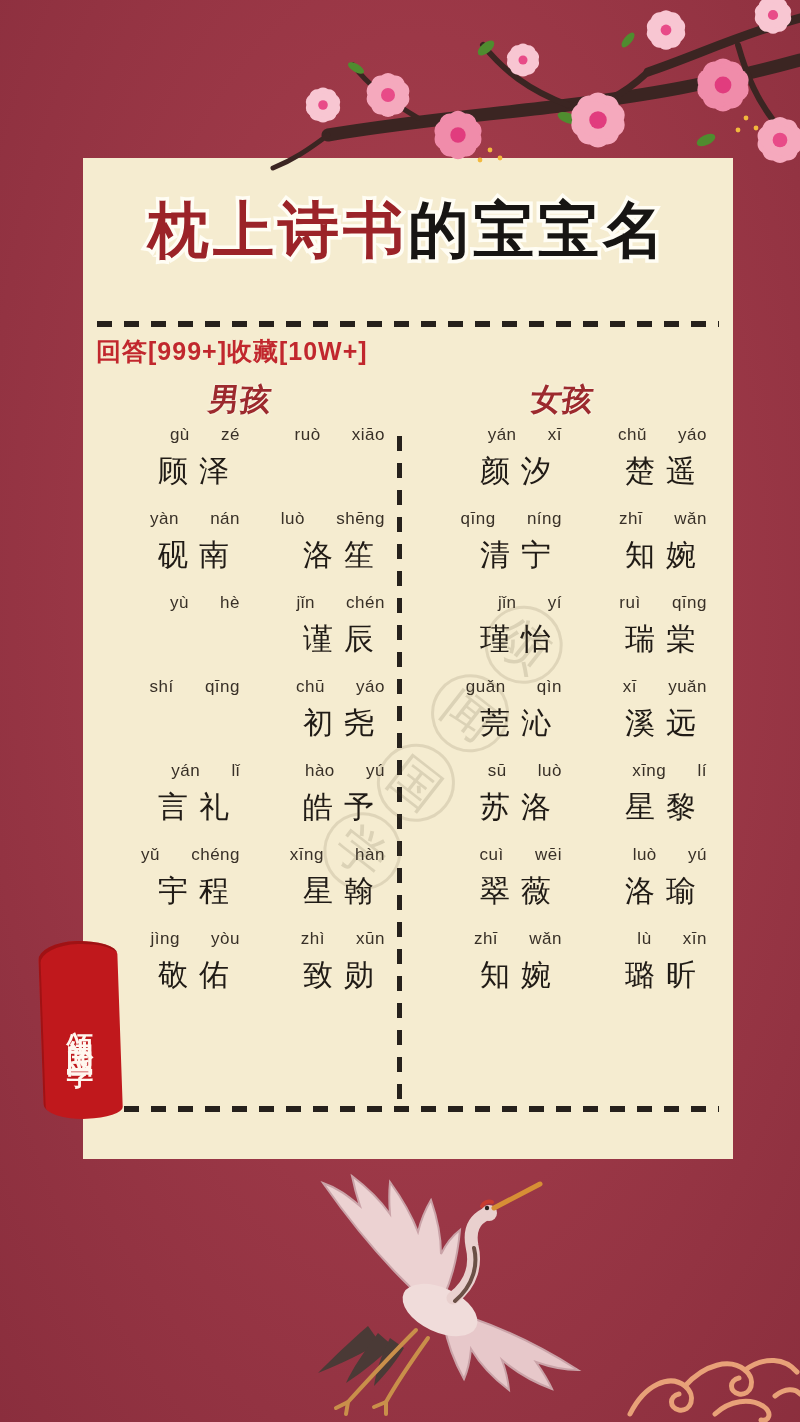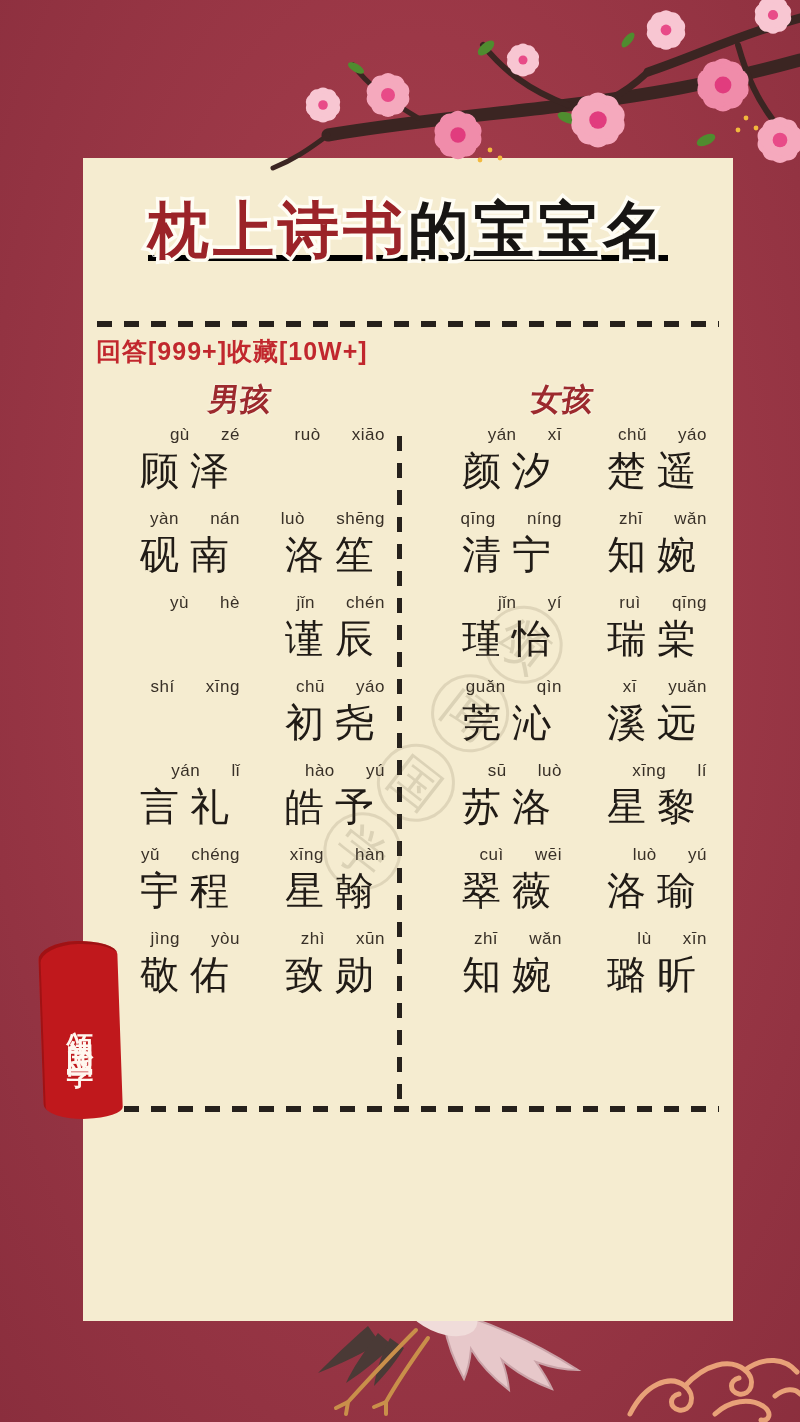--- a/index.html
+++ b/index.html
@@ -14,22 +14,22 @@
     position:relative;overflow:hidden;
     font-family:"Liberation Sans", sans-serif;
     background:radial-gradient(ellipse at 52% 42%, var(--bg-light) 0%, var(--bg) 48%, var(--bg-dark) 100%);
   }
   
   .blossoms{position:absolute;top:0;left:268px;width:532px;height:178px;z-index:4;}
   .crane{position:absolute;top:1158px;left:248px;width:410px;height:264px;z-index:1;}
   .ornament{position:absolute;right:0;bottom:0;width:175px;height:78px;z-index:1;}
   
   .card{
-    position:absolute;left:83px;top:158px;width:650px;height:1163px;
-    background:var(--card);z-index:2;text-decoration:underline;
+    position:absolute;left:83px;top:158px;width:650px;height:1001px;
+    background:var(--card);z-index:2;
   }
   .poster-title{
     margin-top:40px;text-align:center;font-size:61px;font-weight:900;
     letter-spacing:4px;line-height:1.05;white-space:nowrap;
     font-family:"DejaVu Sans", sans-serif;
     -webkit-text-stroke:7px #fffdf4;paint-order:stroke fill;
   }
   .poster-title .t-red{color:var(--title-red);}
   .poster-title .t-black{color:var(--title-black);}
   .dash-h{
@@ -57,21 +57,21 @@
   .name-row{
     display:grid;grid-template-columns:145px 145px 32px 145px 145px;
     margin-bottom:11px;
   }
   .cell{text-align:right;}
   .cell .py{
     font-size:17px;color:var(--pinyin);word-spacing:26px;
     line-height:21px;letter-spacing:.5px;
   }
   .cell .zh{
-    font-size:39px;color:var(--ink);letter-spacing:11px;text-indent:11px;
+    font-size:30px;color:var(--ink);letter-spacing:11px;text-indent:11px;
     line-height:52px;font-family:"DejaVu Serif","Liberation Serif",serif;
   }
   .dash-v{
     position:absolute;left:314px;top:278px;width:5px;height:668px;
     background:repeating-linear-gradient(180deg, #26211c 0 15px, transparent 15px 27px);
   }
   
   .watermark{
     position:absolute;left:300px;top:600px;width:240px;height:340px;
     transform:rotate(38deg);z-index:1;display:flex;flex-direction:column;
@@ -296,21 +296,21 @@
         </div>
       <div class="cell">
           <div class="py">ruì qīng</div>
           <div class="zh">瑞棠</div>
         </div>
     </div>
 
 
     <div class="name-row">
       <div class="cell">
-          <div class="py">shí xīng</div>
+          <div class="py">shí qīng</div>
         </div>
       <div class="cell">
           <div class="py">chū yáo</div>
           <div class="zh">初尧</div>
         </div>
       <div></div>
       <div class="cell">
           <div class="py">guǎn qìn</div>
           <div class="zh">莞沁</div>
         </div>

